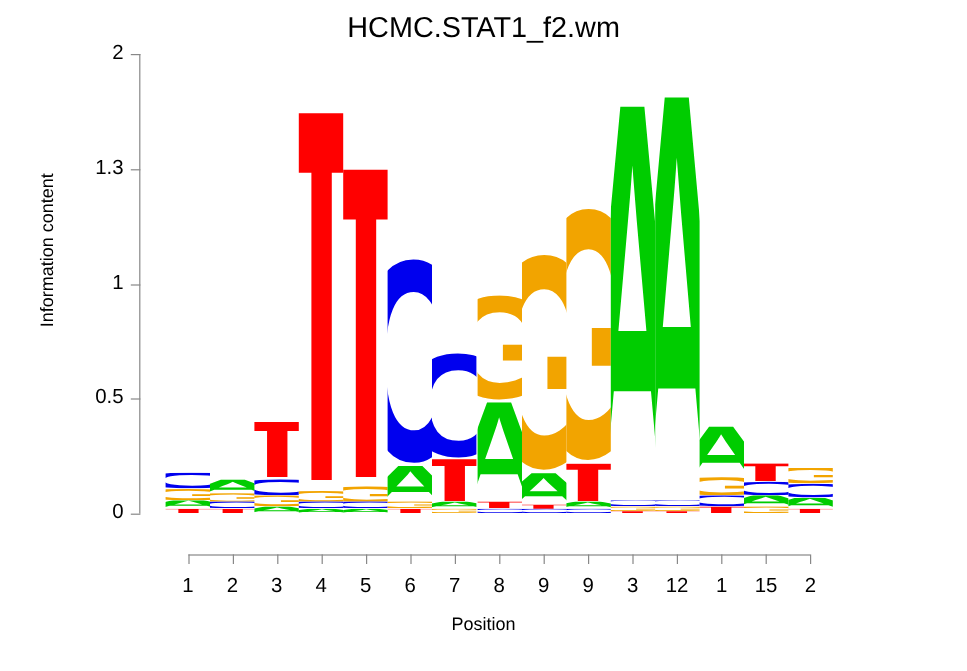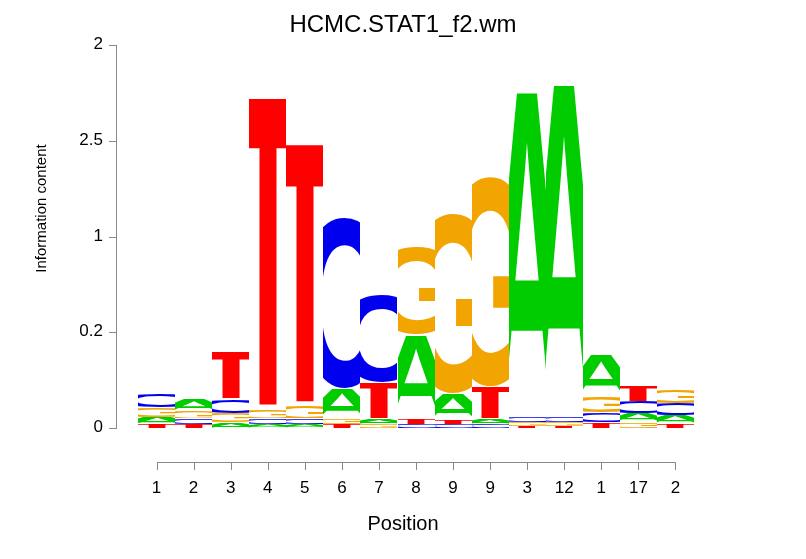--- a/index.html
+++ b/index.html
@@ -8,21 +8,21 @@
   #stage{position:relative;width:806px;height:559px;background:#fff;}
 
   #title{position:absolute;left:0;top:10px;width:806px;text-align:center;
          font-size:24px;letter-spacing:0px;color:#000;}
 
   #ylabel{position:absolute;left:-160px;top:200px;width:400px;text-align:center;
           transform:rotate(-90deg);transform-origin:center center;
           font-size:15px;color:#000;}
 
   #xlabel{position:absolute;left:0;top:512px;width:806px;text-align:center;
-          font-size:20px;color:#000;}
+          font-size:15px;color:#000;}
 
   
   .axis-line{position:absolute;background:#888;}
   .tick{position:absolute;background:#888;}
   .ytlabel{position:absolute;font-size:17px;text-align:right;color:#000;}
   .xtlabel{position:absolute;font-size:17px;text-align:center;color:#000;width:30px;}
 
   
   #logo{position:absolute;left:138px;top:45px;width:556px;height:383px;}
   .col{position:absolute;bottom:0;width:37px;display:flex;
@@ -43,25 +43,25 @@
   <div id="title">HCMC.STAT1_f2.wm</div>
 
   <div id="ylabel">Information content</div>
   <div id="xlabel">Position</div>
 
   <div id="yaxis">
       <div class="axis-line" style="left: 116px; top: 45px; width: 1px; height: 383px;"></div>
       <div class="tick" style="left: 109px; top: 428px; width: 8px; height: 1px;"></div>
       <div class="ytlabel" style="left: 55px; top: 417px; width: 48px;">0</div>
       <div class="tick" style="left: 109px; top: 332.25px; width: 8px; height: 1px;"></div>
-      <div class="ytlabel" style="left: 55px; top: 321.25px; width: 48px;">0.2</div>
+      <div class="ytlabel" style="left: 55px; top: 321.25px; width: 48px;">0.5</div>
       <div class="tick" style="left: 109px; top: 236.5px; width: 8px; height: 1px;"></div>
       <div class="ytlabel" style="left: 55px; top: 225.5px; width: 48px;">1</div>
       <div class="tick" style="left: 109px; top: 140.75px; width: 8px; height: 1px;"></div>
-      <div class="ytlabel" style="left: 55px; top: 129.75px; width: 48px;">2.5</div>
+      <div class="ytlabel" style="left: 55px; top: 129.75px; width: 48px;">1.3</div>
       <div class="tick" style="left: 109px; top: 45px; width: 8px; height: 1px;"></div>
       <div class="ytlabel" style="left: 55px; top: 34px; width: 48px;">2</div>
     </div>
   <div id="xaxis">
       <div class="axis-line" style="left: 156.533px; top: 462px; width: 518.933px; height: 1px;"></div>
       <div class="tick" style="left: 156.533px; top: 462px; width: 1px; height: 8px;"></div>
       <div class="xtlabel" style="left: 141.533px; top: 478px;">1</div>
       <div class="tick" style="left: 193.6px; top: 462px; width: 1px; height: 8px;"></div>
       <div class="xtlabel" style="left: 178.6px; top: 478px;">2</div>
       <div class="tick" style="left: 230.667px; top: 462px; width: 1px; height: 8px;"></div>
@@ -80,21 +80,21 @@
       <div class="xtlabel" style="left: 438.067px; top: 478px;">9</div>
       <div class="tick" style="left: 490.133px; top: 462px; width: 1px; height: 8px;"></div>
       <div class="xtlabel" style="left: 475.133px; top: 478px;">9</div>
       <div class="tick" style="left: 527.2px; top: 462px; width: 1px; height: 8px;"></div>
       <div class="xtlabel" style="left: 512.2px; top: 478px;">3</div>
       <div class="tick" style="left: 564.267px; top: 462px; width: 1px; height: 8px;"></div>
       <div class="xtlabel" style="left: 549.267px; top: 478px;">12</div>
       <div class="tick" style="left: 601.333px; top: 462px; width: 1px; height: 8px;"></div>
       <div class="xtlabel" style="left: 586.333px; top: 478px;">1</div>
       <div class="tick" style="left: 638.4px; top: 462px; width: 1px; height: 8px;"></div>
-      <div class="xtlabel" style="left: 623.4px; top: 478px;">17</div>
+      <div class="xtlabel" style="left: 623.4px; top: 478px;">15</div>
       <div class="tick" style="left: 675.467px; top: 462px; width: 1px; height: 8px;"></div>
       <div class="xtlabel" style="left: 660.467px; top: 478px;">2</div>
     </div>
 
   <div id="logo">
       <div class="col" style="left: 0.0333333px; height: 383px;">
         <div class="glyph" style="height: 13.405px;">
           <span style="color: rgb(0, 0, 238); --sy: 0.1862;">C</span>
         </div>
         <div class="glyph" style="height: 9.575px;">

